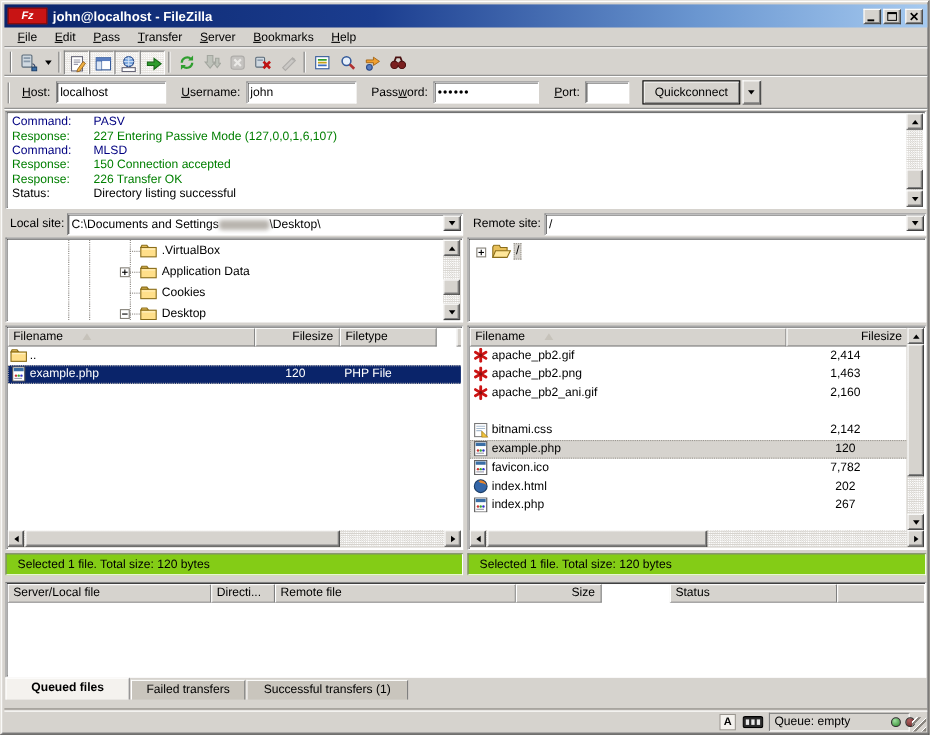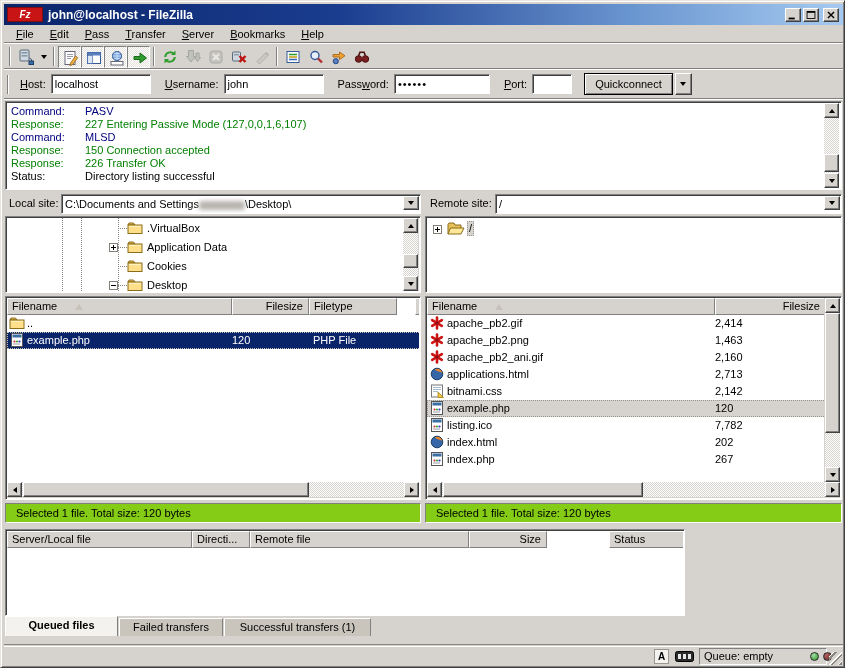--- a/index.html
+++ b/index.html
@@ -85,33 +85,33 @@
   .fi { width:16px; height:14px; display:block; }
 
   
   .listframe { top:295px; height:204px; }
   .inner { position:absolute; inset:1px; overflow:hidden; background:#fff; }
   .hdrcell { position:absolute; top:0; height:17px; line-height:15px; padding-left:4px;
     border:1px solid; border-color:#fff #808080 #808080 #fff; background:#d6d3ce; overflow:hidden; white-space:nowrap; }
   .hdrcell.r { text-align:right; padding-right:5px; }
   .lrow { position:absolute; left:0; height:17px; line-height:17px; white-space:nowrap; }
   .lrow .cell { position:absolute; top:0; height:17px; overflow:hidden; }
-  .cell.r { text-align:left; }
+  .cell.r { text-align:center; }
   .sel-active { background:#0a246a; color:#fff; outline:1px dotted #c8c4bc; outline-offset:-1px; }
   .sel-inactive { background:#d6d3ce; color:#000; outline:1px dotted #9a968f; outline-offset:-1px; }
   .rowicon { position:absolute; left:2px; top:1px; }
 
   
   .sb-btn { position:absolute; width:15px; height:15px; display:flex; align-items:center; justify-content:center;
     border:1px solid; border-color:#fff #404040 #404040 #fff; box-shadow: inset -1px -1px 0 #808080; background:#d6d3ce; }
   .sb-thumb { position:absolute; border:1px solid; border-color:#fff #404040 #404040 #fff; box-shadow: inset -1px -1px 0 #808080; background:#d6d3ce; }
 
   
   .statusline { top:502px; height:20px; background:#84cc16; line-height:18px; padding-left:10px; }
-  .queueframe { left:4px; top:528px; width:680px; height:87px; }
+  .queueframe { left:4px; top:528px; width:837px; height:87px; }
   .tab { position:absolute; line-height:16px; text-align:center;
     border:1px solid; border-color:#fff #808080 #808080 #fff; border-bottom:none; }
   .tab.active { background:#f4f2ee; font-weight:bold; }
   .tab.inactive { background:#c9c5bd; }
 
   
   .statusbar { left:3px; top:645px; width:839px; height:20px; border-top:1px solid #fff; }
   .led { position:absolute; width:9px; height:9px; border-radius:50%; border:1px solid #2a2a2a; }
   .led.green { background:radial-gradient(circle at 35% 30%, #9fe09f, #2f8c2f); }
   .led.red { background:radial-gradient(circle at 35% 30%, #b06060, #6a2424); }
@@ -526,46 +526,39 @@
         <span class="cell" style="left:20px; width:265px;">apache_pb2.png</span>
         <span class="cell r" style="left:288px; width:107px;">1,463</span>
       </div>
       <div class="lrow" style="top:51px; width:399px;">
         <svg class="fi rowicon">
             <use href="#i-splat"></use>
           </svg>
         <span class="cell" style="left:20px; width:265px;">apache_pb2_ani.gif</span>
         <span class="cell r" style="left:288px; width:107px;">2,160</span>
       </div>
-      <div class="lrow" style="top:68px; width:399px;">
-        <svg class="fi rowicon">
-            <use href="#i-ff"></use>
-          </svg>
-        <span class="cell" style="left:20px; width:265px;">applications.html</span>
-        <span class="cell r" style="left:288px; width:107px;">2,713</span>
-      </div>
       <div class="lrow" style="top:85px; width:399px;">
         <svg class="fi rowicon">
             <use href="#i-css"></use>
           </svg>
         <span class="cell" style="left:20px; width:265px;">bitnami.css</span>
         <span class="cell r" style="left:288px; width:107px;">2,142</span>
       </div>
       <div class="lrow sel-inactive" style="top:102px; width:399px;">
         <svg class="fi rowicon">
             <use href="#i-app"></use>
           </svg>
         <span class="cell" style="left:20px; width:265px;">example.php</span>
         <span class="cell r" style="left:288px; width:107px;">120</span>
       </div>
       <div class="lrow" style="top:119px; width:399px;">
         <svg class="fi rowicon">
             <use href="#i-app"></use>
           </svg>
-        <span class="cell" style="left:20px; width:265px;">listing.ico</span>
+        <span class="cell" style="left:20px; width:265px;">favicon.ico</span>
         <span class="cell r" style="left:288px; width:107px;">7,782</span>
       </div>
       <div class="lrow" style="top:136px; width:399px;">
         <svg class="fi rowicon">
             <use href="#i-ff"></use>
           </svg>
         <span class="cell" style="left:20px; width:265px;">index.html</span>
         <span class="cell r" style="left:288px; width:107px;">202</span>
       </div>
       <div class="lrow" style="top:153px; width:399px;">

